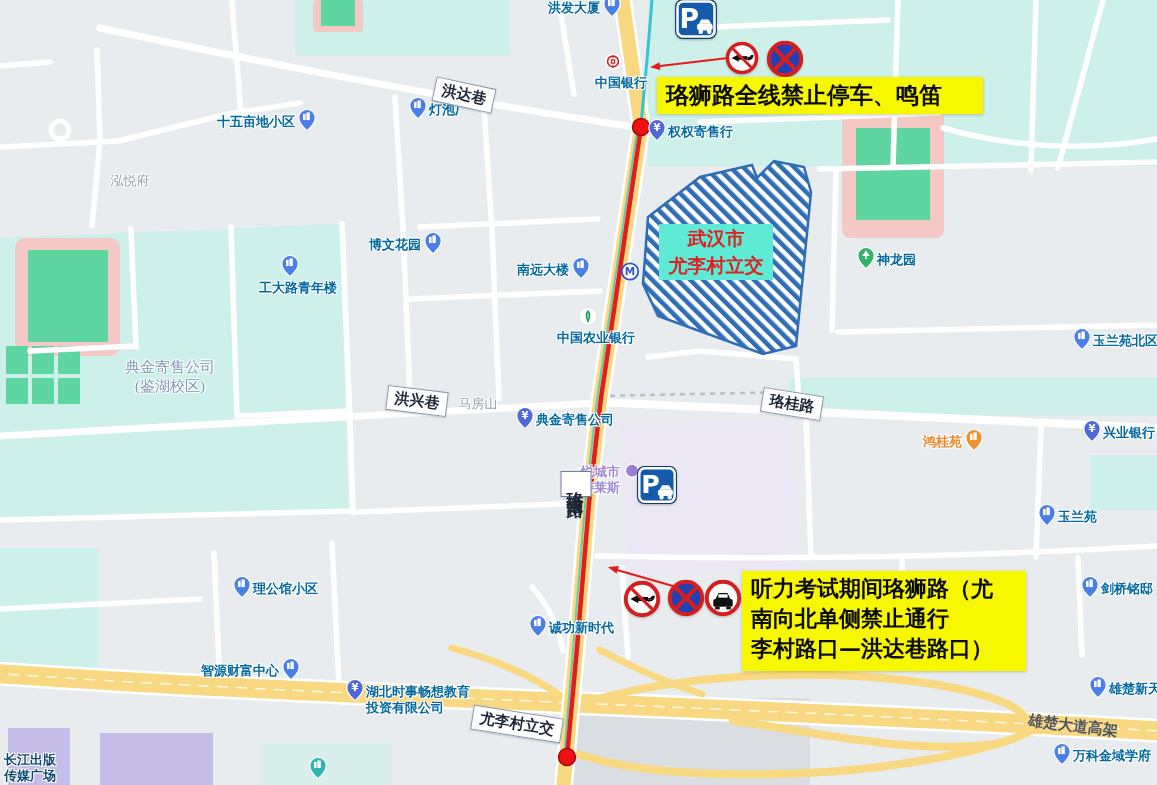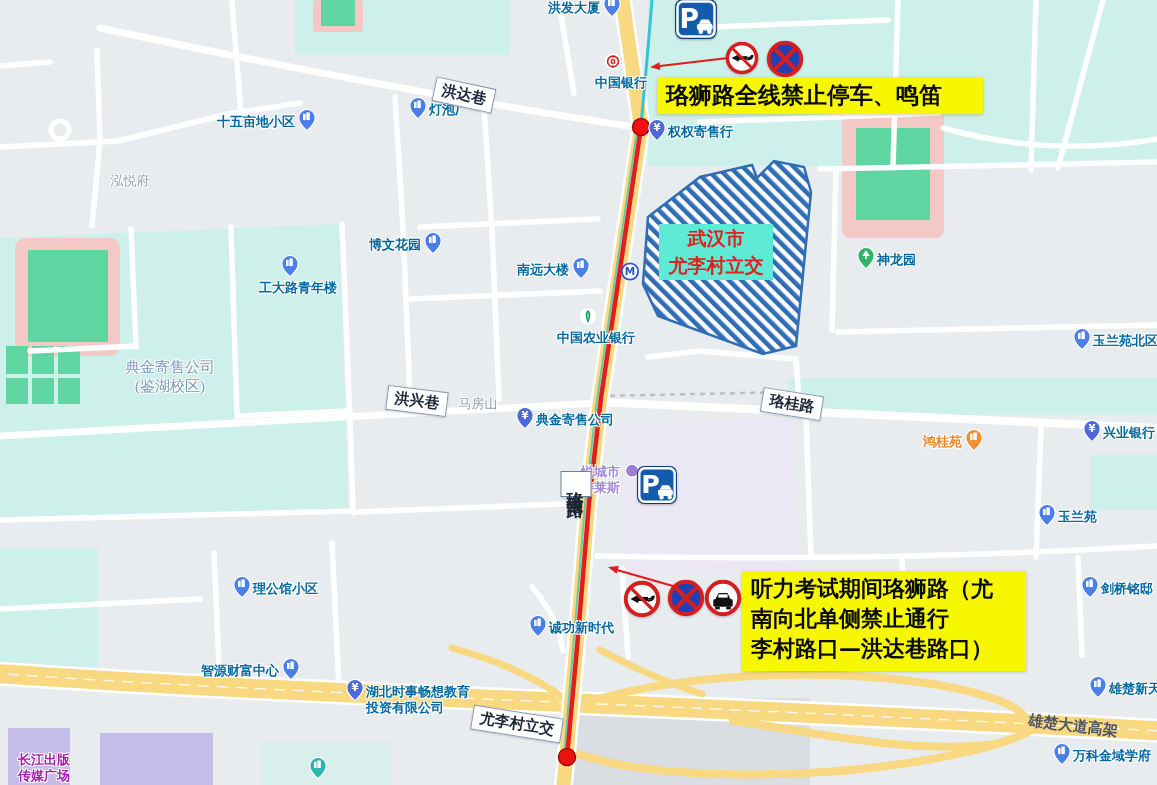--- a/index.html
+++ b/index.html
@@ -8,21 +8,21 @@
   #base,#arrows{position:absolute;left:0;top:0;}
   #arrows{z-index:40;pointer-events:none;}
   
   #poi-layer{position:absolute;left:0;top:0;width:100%;height:100%;z-index:25;}
   .poi{position:absolute;width:0;height:0;}
   .poi .mk{position:absolute;transform:translate(-50%,-58%);}
   .poi-label{position:absolute;white-space:nowrap;font-size:13px;font-weight:bold;color:#0369a1;
      text-shadow:-1px -1px 0 #fff,1px -1px 0 #fff,-1px 1px 0 #fff,1px 1px 0 #fff;line-height:16px;}
   .poi-label.gray{color:#98a0ad;font-weight:normal;}
   .poi-label.campus{color:#8097b8;font-size:15px;text-align:center;font-weight:normal;line-height:19px;}
-  .poi-label.purple{color:#a21caf;margin-left:14px;}
+  .poi-label.purple{color:#0c4a6e;}
   .poi-label.mall{color:#a18bd8;text-align:right;}
   .poi-label.orange{color:#e8872c;}
   .side-right{left:11px;top:-8px;}
   .side-left{right:12px;top:-8px;text-align:right;}
   .side-below{left:8px;top:12px;transform:translateX(-50%);text-align:center;}
   .side-center{left:0;top:0;transform:translate(-50%,-50%);font-family:Liberation Serif, serif;}
   
   #roadlabel-layer{position:absolute;left:0;top:0;width:100%;height:100%;z-index:30;}
   .roadbox{position:absolute;background:#fff;border:1px solid #8a97ab;color:#1d2637;
      font-size:15px;font-weight:bold;padding:2px 7px;white-space:nowrap;

